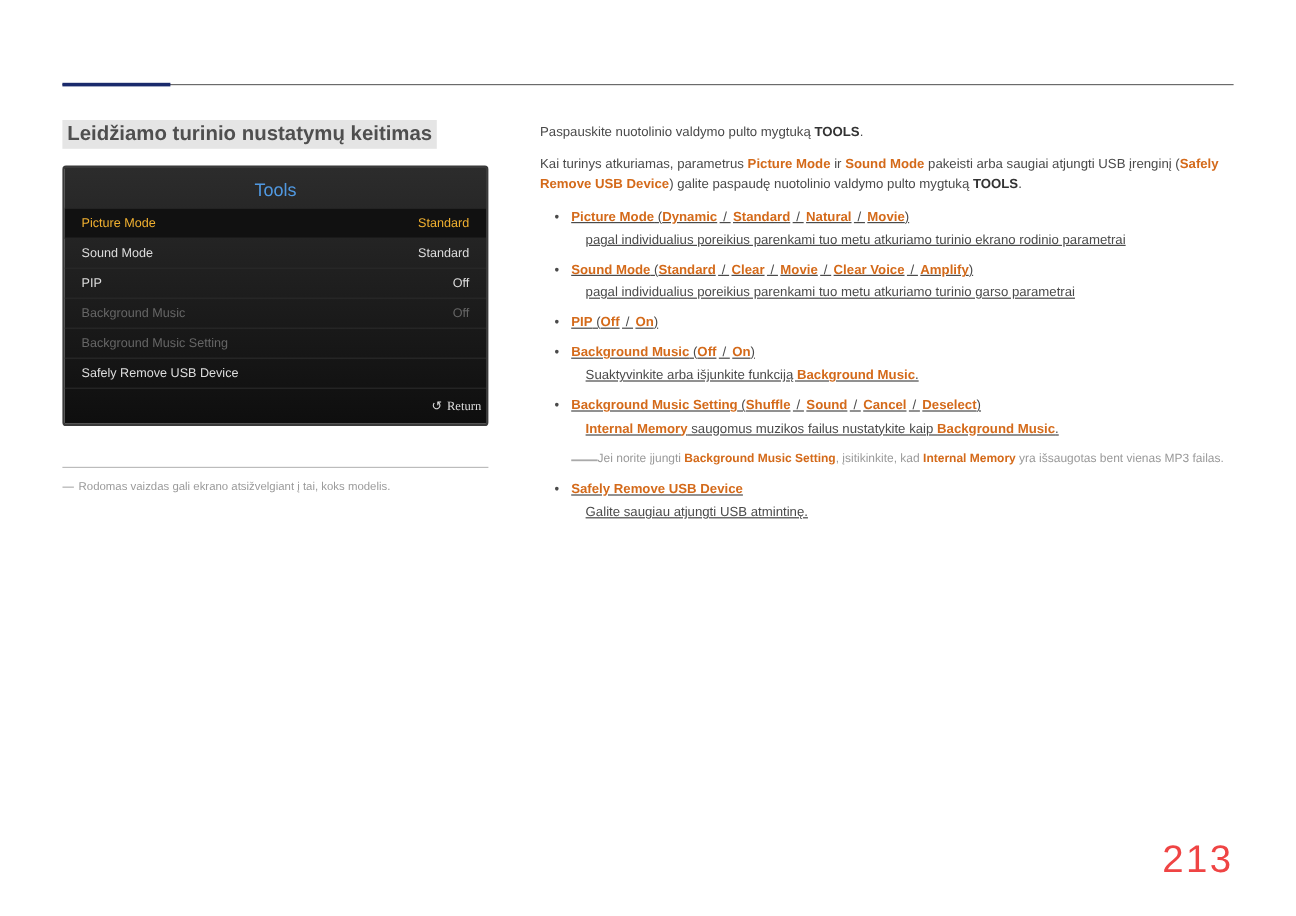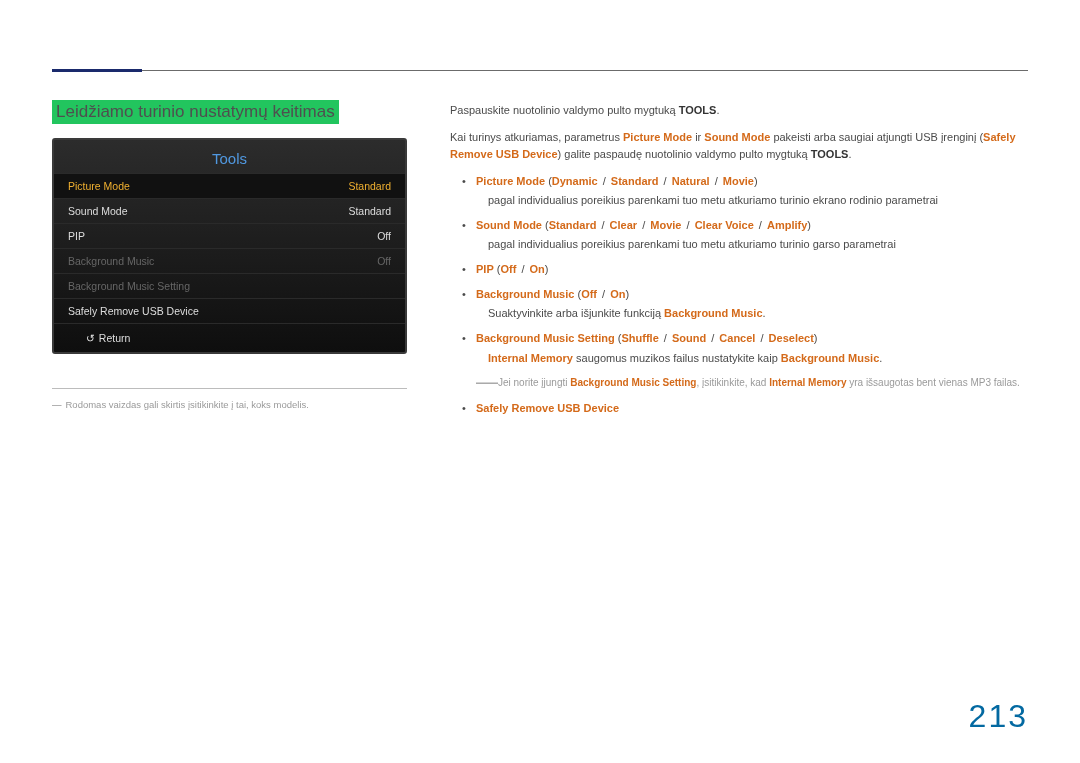--- a/index.html
+++ b/index.html
@@ -28,24 +28,24 @@
     background: #1a2a6c;
   }
   .left-col {
     position: absolute;
     top: 100px;
     left: 52px;
     width: 380px;
   }
   .section-title {
     display: inline-block;
-    background: #22c55e;
+    background: #e5e5e5;
     color: #4f4f4f;
     font-size: 17px;
-    font-weight: normal;
+    font-weight: bold;
     padding: 2px 4px;
     margin-bottom: 14px;
   }
   .tv-panel {
     width: 355px;
     background: linear-gradient(#2c2c2c, #0e0e0e);
     border: 2px solid #3a3a3a;
     border-radius: 3px;
     color: #ddd;
     font-size: 11px;
@@ -64,22 +64,24 @@
     padding: 6px 14px;
     border-bottom: 1px solid #2a2a2a;
     font-size: 10.5px;
   }
   .tv-row.selected {
     background: #111;
     color: #f0b030;
   }
   .tv-row.disabled { color: #666; }
   .tv-return {
-    padding: 8px 32px;
+    text-align: right;
+    padding: 8px 4px;
     font-size: 10.5px;
+    font-family: Liberation Serif, serif;
   }
   .tv-return .sym { margin-right: 4px; }
   .left-hr {
     border: none;
     border-top: 1px solid #bcbcbc;
     margin: 0 0 10px 0;
     width: 355px;
   }
   .footnote-left {
     font-size: 9.5px;
@@ -93,41 +95,41 @@
     right: 52px;
     font-size: 11px;
     line-height: 1.55;
     color: #4a4a4a;
   }
   .right-col p { margin-bottom: 4px; }
   .right-col .blk { margin-bottom: 10px; }
   .orange { color: #d46a1a; }
   .b { font-weight: bold; }
   .black-b { font-weight: bold; color: #333; }
-  ul.detail { list-style: none; margin-top: 2px; }
+  ul.detail { list-style: none; margin-top: 2px; text-decoration: underline; }
   ul.detail > li { position: relative; padding-left: 26px; margin-bottom: 8px; }
   ul.detail > li::before {
     content: "•"; position: absolute; left: 12px; top: 0; color: #4a4a4a; font-size: 11px;
   }
   .opt-line .orange { font-weight: bold; }
   .sep { color: #4a4a4a; margin: 0 2px; }
   .indent-sub { margin-left: 12px; margin-top: 2px; color: #4a4a4a; }
   .warn-row { display: flex; align-items: flex-start; margin: 6px 0 10px 0; padding-left: 26px; }
   .warn-dash {
     width: 22px; flex: none; font-size: 22px; line-height: 14px; color: #aaa;
     display: flex; align-items: flex-start; justify-content: center;
   }
   .warn-text { font-size: 10px; color: #9a9a9a; }
   .warn-text .orange { font-weight: bold; color: #d46a1a; }
   .page-num {
     position: absolute;
     right: 52px;
     bottom: 28px;
     font-size: 32px;
-    color: #0369a1;
+    color: #ef4444;
     font-weight: 300;
     letter-spacing: 2px;
   }
 </style>
 </head>
 <body>
 
 <div class="rule-top"></div>
 <div class="rule-accent"></div>
 
@@ -161,21 +163,21 @@
       <span>Safely Remove USB Device</span>
       <span></span>
     </div>
     <div class="tv-return">
       <span class="sym">↺</span><span>Return</span>
     </div>
   </div>
 
   <hr class="left-hr">
   <div class="footnote-left">
-    <span class="dash">―</span><span>Rodomas vaizdas gali skirtis įsitikinkite į tai, koks modelis.</span>
+    <span class="dash">―</span><span>Rodomas vaizdas gali ekrano atsižvelgiant į tai, koks modelis.</span>
   </div>
 </div>
 
 <div class="right-col">
   <p class="blk">
     <span>Paspauskite nuotolinio valdymo pulto mygtuką </span><span class="black-b">TOOLS</span><span>.</span>
   </p>
   <p class="blk">
     <span>Kai turinys atkuriamas, parametrus </span><span class="orange b">Picture Mode</span><span> ir </span><span class="orange b">Sound Mode</span><span> pakeisti arba saugiai atjungti USB įrenginį (</span><span class="orange b">Safely Remove USB Device</span><span>) galite paspaudę nuotolinio valdymo pulto mygtuką </span><span class="black-b">TOOLS</span><span>.</span>
   </p>
@@ -225,17 +227,18 @@
     <div class="warn-text">
       <span>Jei norite įjungti </span><span class="orange">Background Music Setting</span><span>, įsitikinkite, kad </span><span class="orange">Internal Memory</span><span> yra išsaugotas bent vienas MP3 failas.</span>
     </div>
   </div>
 
   <ul class="detail">
     <li>
       <div class="opt-line">
         <span class="orange">Safely Remove USB Device</span>
       </div>
+      <div class="indent-sub">Galite saugiau atjungti USB atmintinę.</div>
     </li>
   </ul>
 </div>
 
 <div class="page-num">213</div>
 
 </body></html>

